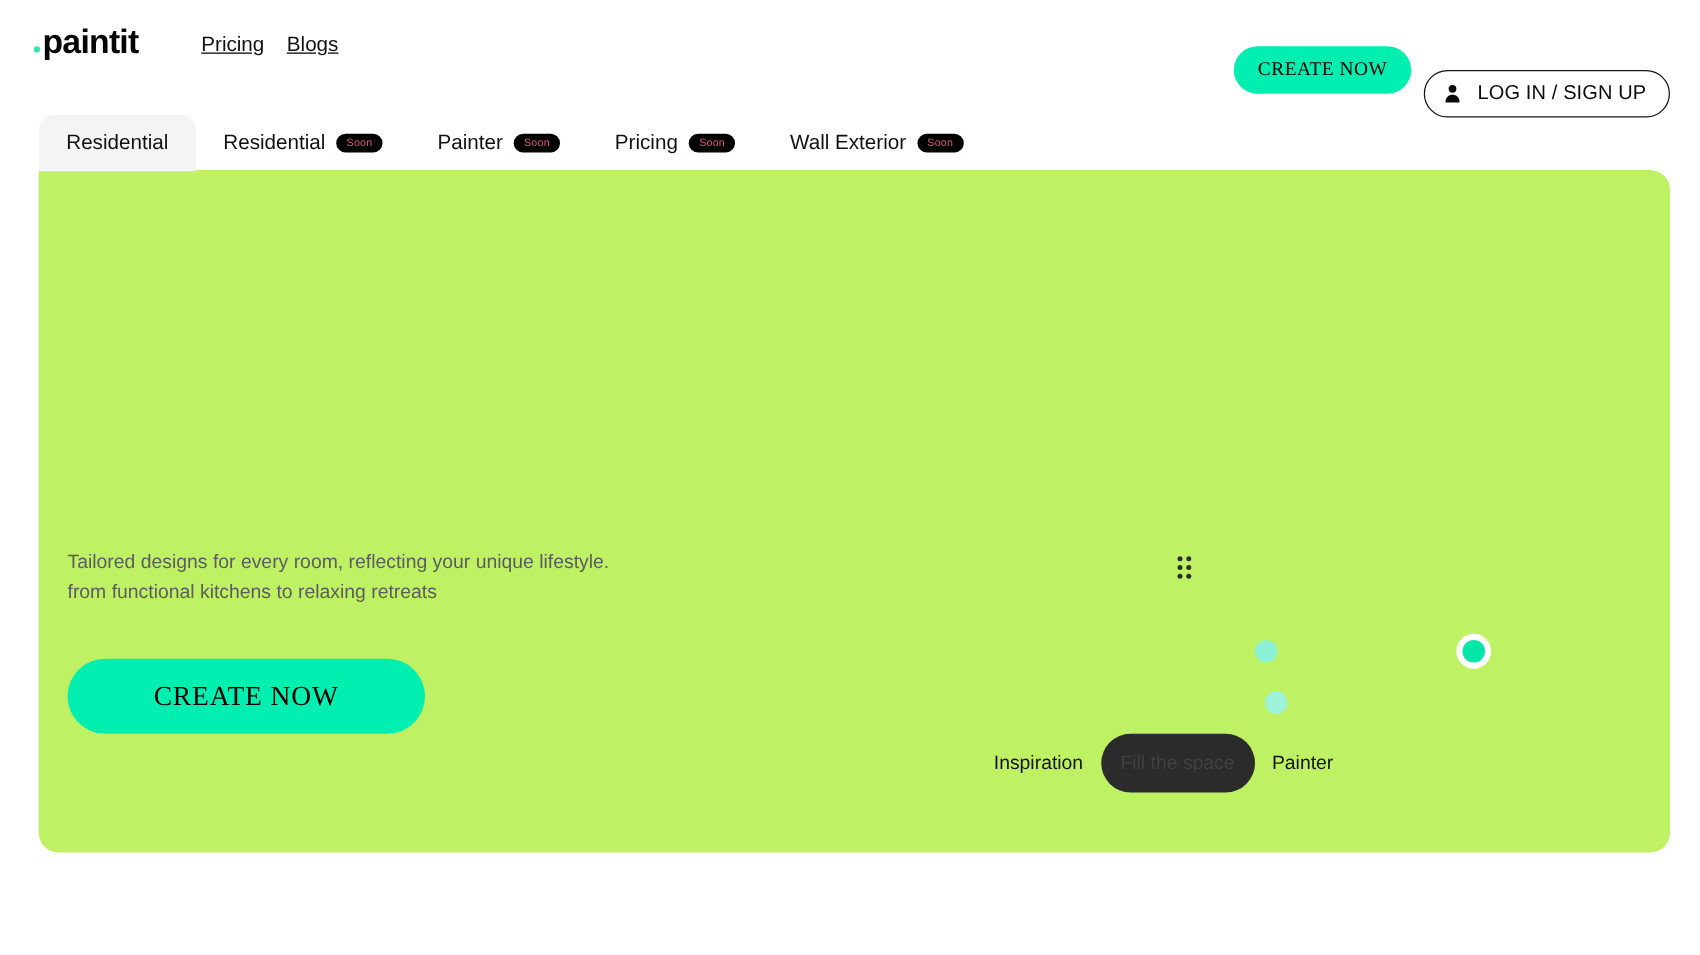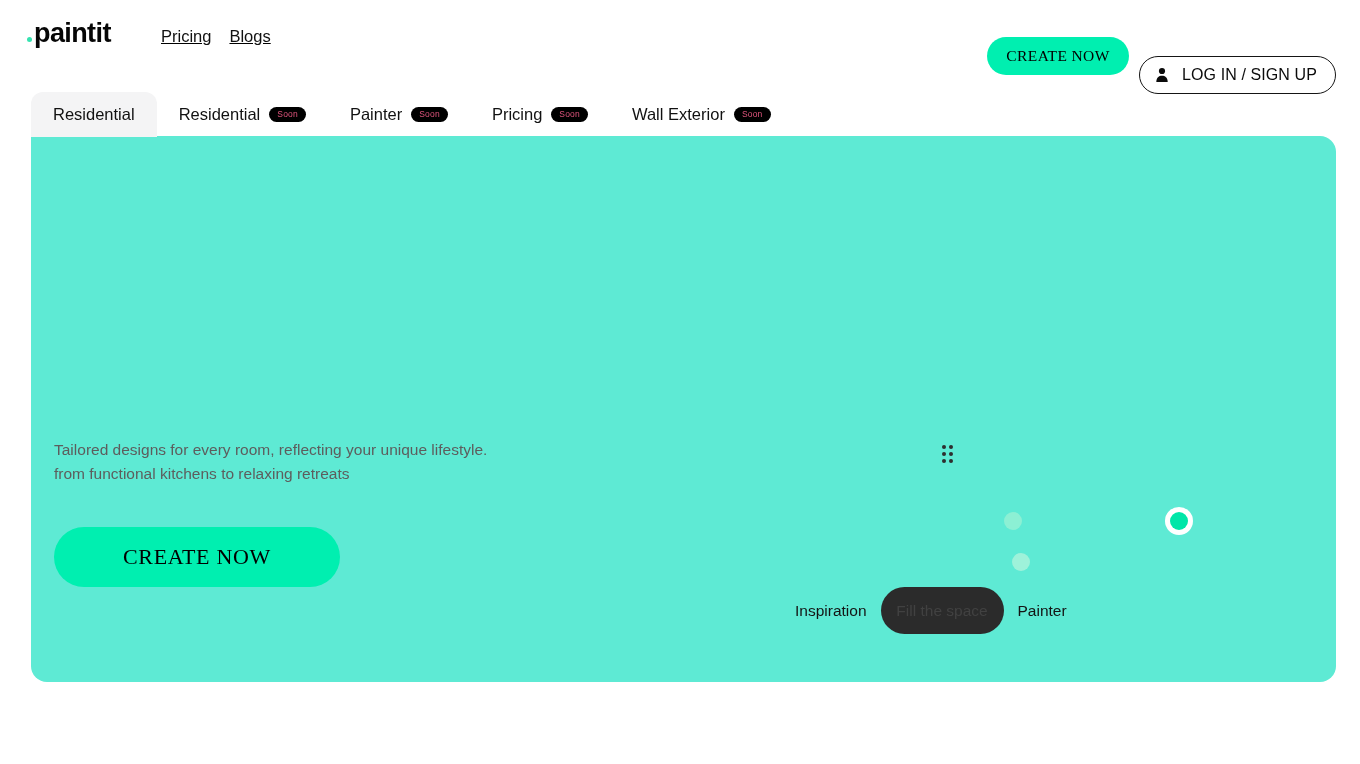--- a/index.html
+++ b/index.html
@@ -149,21 +149,21 @@
     letter-spacing: 0.2px;
   }
 
   
   .card {
     position: absolute;
     left: 31px;
     top: 136px;
     width: 1305px;
     height: 546px;
-    background: #5eead4;
+    background: #bef264;
     border-radius: 16px;
   }
   .card.with-tab-notch { border-top-left-radius: 0; }
 
   .card-caption {
     position: absolute;
     left: 23px;
     top: 302px;
     font-size: 15.5px;
     line-height: 23.5px;

